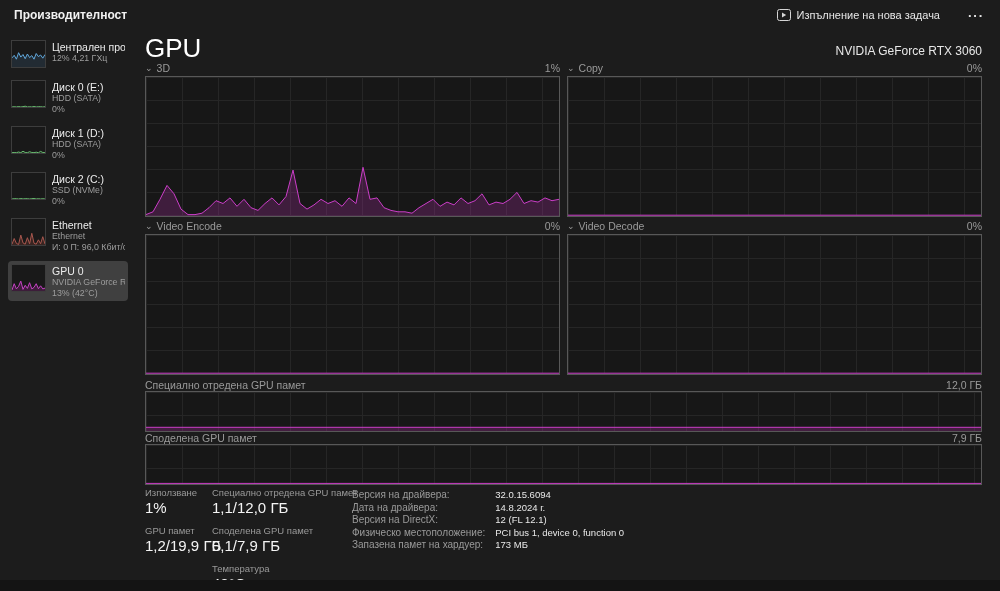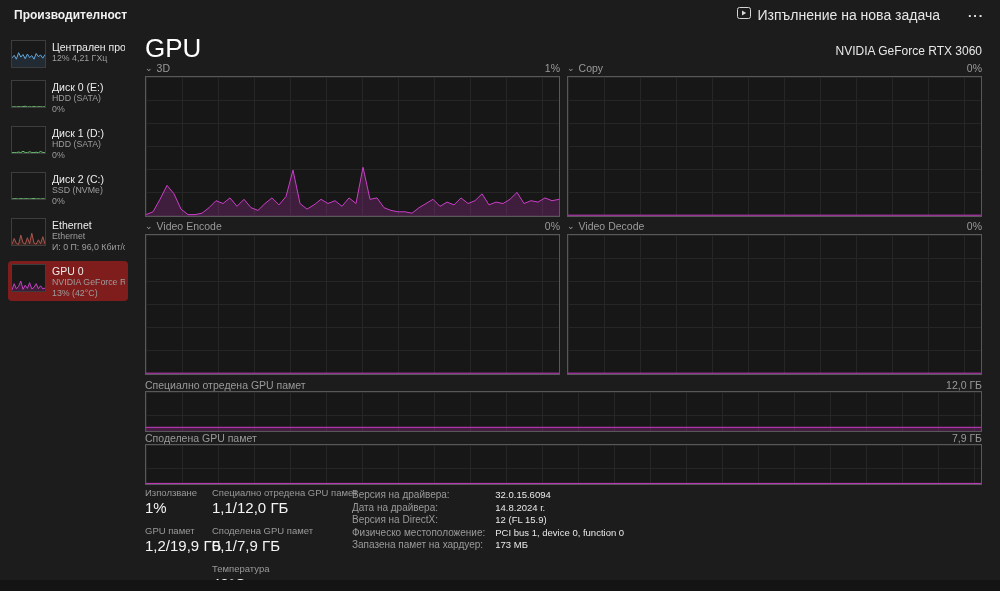--- a/index.html
+++ b/index.html
@@ -6,26 +6,26 @@
   body{
     width:1000px;height:591px;position:relative;overflow:hidden;
     background:#1c1c1c;color:#fff;
     font-family:"Liberation Sans","DejaVu Sans",sans-serif;
     -webkit-font-smoothing:antialiased;
   }
   
   .titlebar{position:absolute;left:0;top:0;right:0;height:30px;display:flex;align-items:center;}
   .tb-title{margin-left:14px;font-size:12px;font-weight:700;color:#f2f2f2;}
   .tb-right{margin-left:auto;margin-right:10px;display:flex;align-items:center;gap:14px;}
-  .run-btn{display:flex;align-items:flex-start;gap:6px;font-size:14px;color:#e6e6e6;padding:4px 8px;border-radius:4px;cursor:default;}
+  .run-btn{display:flex;align-items:flex-start;gap:6px;font-size:11px;color:#e6e6e6;padding:4px 8px;border-radius:4px;cursor:default;}
   .more-btn{font-size:13px;font-weight:700;color:#e6e6e6;letter-spacing:1px;padding:2px 6px;border-radius:4px;}
   
   .sidebar{position:absolute;left:8px;top:37px;width:120px;display:flex;flex-direction:column;gap:6px;}
   .side-item{display:flex;gap:6px;padding:3px 3px;border-radius:4px;}
-  .side-item.selected{background:#7f1d1d;}
+  .side-item.selected{background:#404040;}
   .thumb{width:35px;height:28px;border:1px solid #3d3d3d;background:#191919;position:relative;flex:0 0 auto;overflow:hidden;box-sizing:border-box;}
   .mini{position:absolute;inset:0;}
   .side-text{min-width:0;padding-top:1px;}
   .t1{font-size:10.5px;line-height:12px;color:#ececec;white-space:nowrap;overflow:hidden;}
   .t2,.t3{font-size:8.8px;line-height:10.5px;color:#9d9d9d;white-space:nowrap;overflow:hidden;}
   
   .gpu-title{position:absolute;left:145px;top:33px;font-size:26px;font-weight:400;color:#ffffff;}
   .gpu-device{position:absolute;right:18px;top:44px;font-size:12px;color:#e8e8e8;}
   
   .ghdr{position:absolute;display:flex;justify-content:space-between;align-items:center;height:13px;font-size:10.5px;color:#9a9a9a;}
@@ -288,20 +288,20 @@
     <div class="stat-value">42°C</div>
   </div>
 </div>
 
 <div class="col3">
   <div class="d-label">Версия на драйвера:</div>
   <div class="d-value">32.0.15.6094</div>
   <div class="d-label">Дата на драйвера:</div>
   <div class="d-value">14.8.2024 г.</div>
   <div class="d-label">Версия на DirectX:</div>
-  <div class="d-value">12 (FL 15.9)</div>
+  <div class="d-value">12 (FL 12.1)</div>
   <div class="d-label">Физическо местоположение:</div>
   <div class="d-value">PCI bus 1, device 0, function 0</div>
   <div class="d-label">Запазена памет на хардуер:</div>
   <div class="d-value">173 МБ</div>
 </div>
 
 <div class="bottom-edge"></div>
 
 </body></html>

